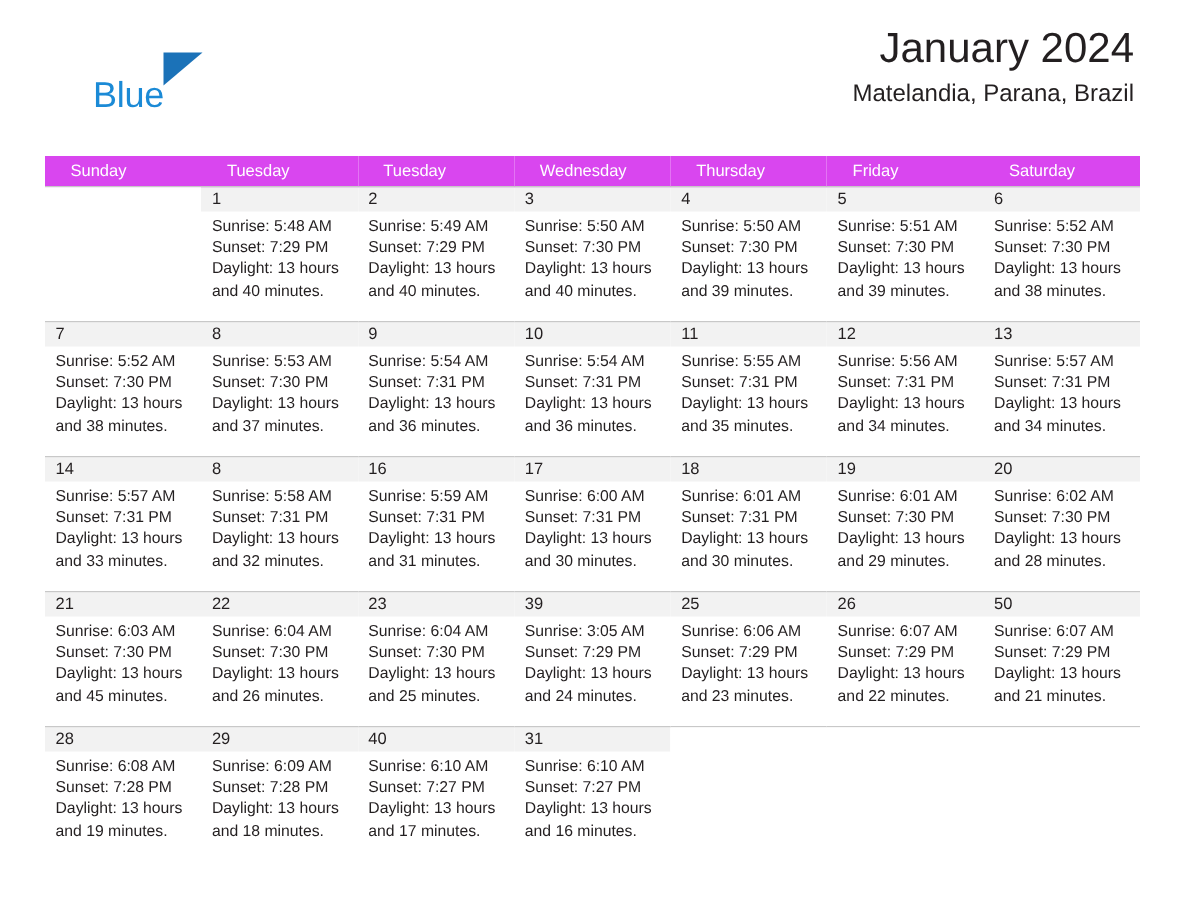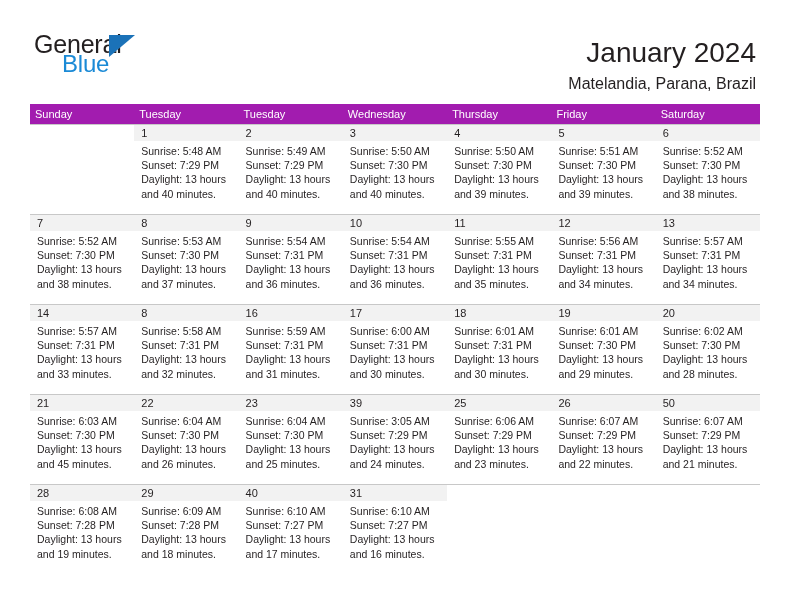--- a/index.html
+++ b/index.html
@@ -59,21 +59,21 @@
     left: 28px;
     top: 20px;
     font-size: 24px;
     letter-spacing: -0.2px;
     color: #1b8ad6;
     font-family: "Liberation Sans", sans-serif;
   }
   .title-block {
     position: absolute;
     right: 36px;
-    top: 36px;
+    top: 15px;
     text-align: right;
   }
   .cal-title {
     font-size: 28px;
     font-weight: normal;
     color: #231f20;
     line-height: 34px;
     white-space: nowrap;
   }
   .cal-subtitle {
@@ -87,26 +87,26 @@
   
   .calendar {
     position: absolute;
     left: 30px;
     top: 104px;
     width: 730px;
     border-collapse: collapse;
     table-layout: fixed;
   }
   .calendar th {
-    background: #a21caf;
+    background: #d946ef;
     color: #ffffff;
     font-size: 11px;
     font-weight: normal;
     text-align: left;
-    padding: 4px 0 4px 5px;
+    padding: 4px 0 4px 17px;
     height: 19px;
     box-sizing: border-box;
     border: none;
   }
   .calendar td {
     width: 104.28px;
     height: 90px;
     vertical-align: top;
     padding: 0;
     border-top: 1px solid #c8c8c8;
@@ -146,21 +146,20 @@
     white-space: nowrap;
   }
 </style>
 </head>
 <body>
 
 <div class="page">
 
   <div class="header">
     <div class="logo">
-      <span class="logo-general">General</span>
       <span class="logo-triangle"></span>
       <span class="logo-blue">Blue</span>
     </div>
     <div class="title-block">
       <div class="cal-title">January 2024</div>
       <div class="cal-subtitle">Matelandia, Parana, Brazil</div>
     </div>
   </div>
 
   <table class="calendar">

